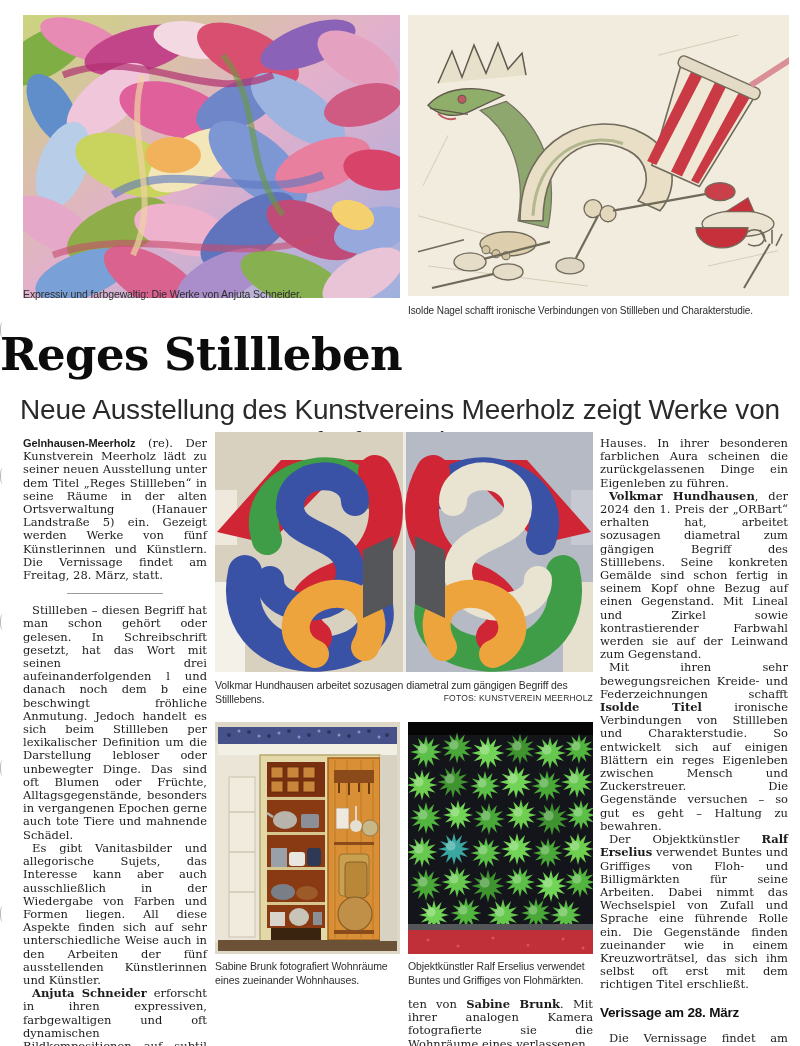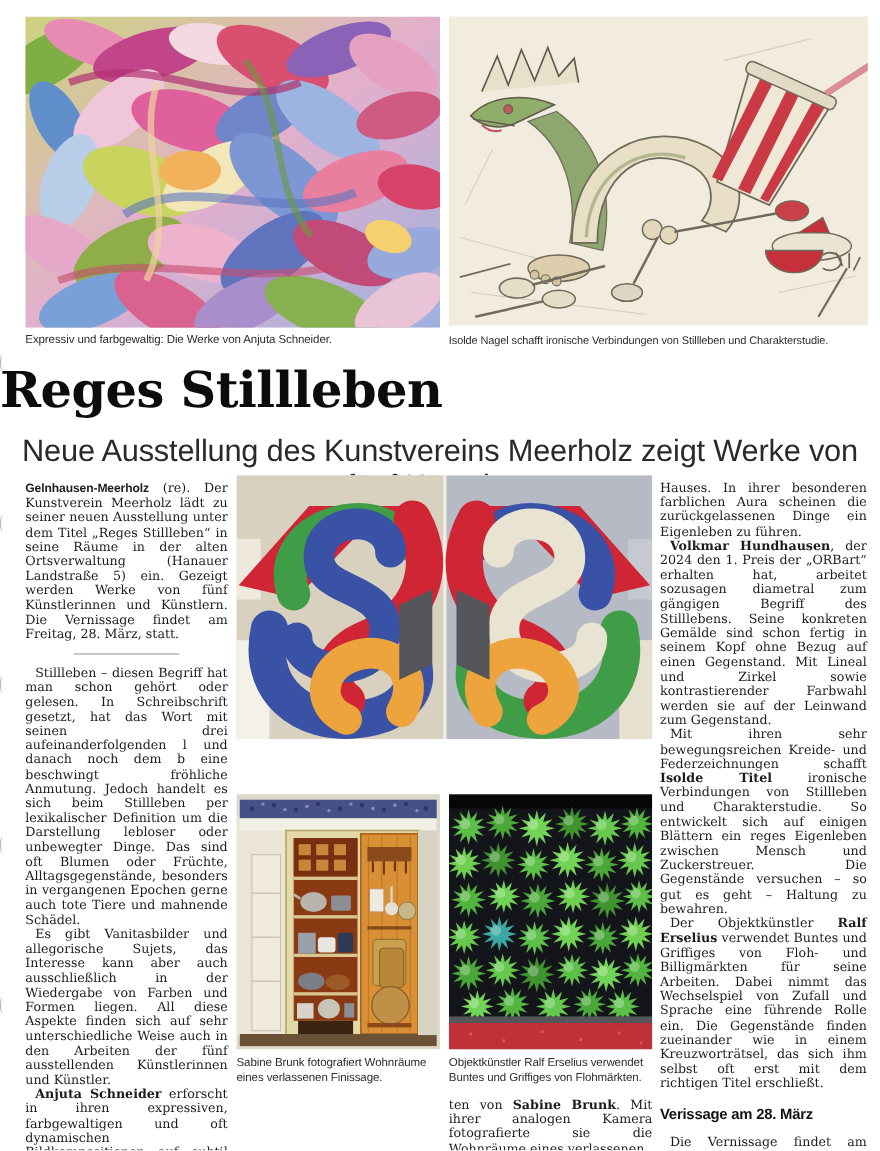--- a/index.html
+++ b/index.html
@@ -14,21 +14,21 @@
   .img-tl { left:23px; top:15px; width:377px; height:283px; }
   .img-tr { left:408px; top:15px; width:381px; height:281px; }
   .img-geo{ left:215px; top:432px; width:378px; height:240px; }
   .img-bl { left:215px; top:722px; width:185px; height:232px; }
   .img-br { left:408px; top:722px; width:185px; height:232px; }
 
   .caption {
     position:absolute; font-family:"Liberation Sans", sans-serif;
     font-size:10.5px; line-height:13.5px; color:#2d2d2d; letter-spacing:-0.1px;
   }
-  .cap-tl { left:23px; top:303px; width:377px; white-space:nowrap; }
+  .cap-tl { left:23px; top:288px; width:377px; white-space:nowrap; }
   .cap-tr { left:408px; top:304px; width:385px; white-space:nowrap; font-size:10px; }
   .cap-mid{ left:215px; top:679px; width:378px; padding-right:2px; }
   .cap-mid .credit {
     position:absolute; right:0; bottom:1px; font-size:8.5px; letter-spacing:0.2px; color:#2d2d2d;
   }
   .cap-bl { left:215px; top:960px; width:185px; }
   .cap-br { left:408px; top:960px; width:185px; }
 
   .headline {
     position:absolute; left:0; top:328px; width:800px; text-align:left;
@@ -226,20 +226,24 @@
         <path d="M193,100 L257,28 L351,28 L369,46 L309,46 L245,112 Z" fill="#cf2535"></path>
         <path d="M243,108 C221,45 321,18 343,62" stroke="#3a52a5" stroke-width="30" fill="none" stroke-linecap="round"></path>
         <path d="M351,40 C376,85 356,130 311,148 C276,162 271,190 291,205" stroke="#cf2535" stroke-width="34" fill="none" stroke-linecap="round"></path>
         <path d="M331,70 C331,35 266,35 266,75 C266,108 326,100 326,140 C326,185 246,185 246,148" stroke="#e9e3d1" stroke-width="28" fill="none" stroke-linecap="round"></path>
         <path d="M341,215 C361,180 331,152 296,165 C266,176 263,210 291,222" stroke="#eda43c" stroke-width="28" fill="none" stroke-linecap="round"></path>
         <path d="M339,118 L369,104 L369,172 L339,186 Z" fill="#55565a"></path>
       </g>
     </svg>
   </figure>
 
+  <div class="caption cap-mid">
+    <span>Volkmar Hundhausen arbeitet sozusagen diametral zum gängigen Begriff des Stilllebens.</span>
+    <span class="credit">FOTOS: KUNSTVEREIN MEERHOLZ</span>
+  </div>
 
   <figure class="img img-bl">
     <svg viewBox="0 0 185 232" preserveAspectRatio="none">
       <rect width="185" height="232" fill="#ded8c8"></rect>
       <rect x="0" y="20" width="46" height="200" fill="#eae5d6"></rect>
       <rect x="14" y="55" width="26" height="160" fill="#f0ebdd" stroke="#c9c2ae" stroke-width="1"></rect>
       <path d="M14,90 h26 M14,130 h26 M14,170 h26" stroke="#cfc8b4" stroke-width="1.5"></path>
       <rect x="3" y="5" width="179" height="17" fill="#46518a"></rect>
       <g fill="#2c3560">
           <circle cx="14" cy="13" r="2"></circle>
@@ -364,21 +368,21 @@
           <circle cx="20" cy="218" r="1.5"></circle>
           <circle cx="50" cy="224" r="1.5"></circle>
           <circle cx="85" cy="216" r="1.5"></circle>
           <circle cx="120" cy="223" r="1.5"></circle>
           <circle cx="155" cy="217" r="1.5"></circle>
           <circle cx="175" cy="226" r="1.5"></circle>
         </g>
     </svg>
   </figure>
 
-  <div class="caption cap-bl">Sabine Brunk fotografiert Wohnräume eines verlassenen Finissage.</div>
+  <div class="caption cap-bl">Sabine Brunk fotografiert Wohnräume eines zueinander Wohnhauses.</div>
   <div class="caption cap-br">Objektkünstler Ralf Erselius verwendet Buntes und Griffiges von Flohmärkten.</div>
 
   <div class="col mid-r">
     <p><span>ten von </span><b>Sabine Brunk</b><span>. Mit ihrer analogen Kamera fotografierte sie die Wohnräume eines verlassenen</span></p>
   </div>
 
   <div class="col col-3">
     <p>Hauses. In ihrer besonderen farblichen Aura scheinen die zurückgelassenen Dinge ein Eigenleben zu führen.</p>
     <p class="ind"><b>Volkmar Hundhausen</b><span>, der 2024 den 1. Preis der „ORBart“ erhalten hat, arbeitet sozusagen diametral zum gängigen Begriff des Stilllebens. Seine konkreten Gemälde sind schon fertig in seinem Kopf ohne Bezug auf einen Gegenstand. Mit Lineal und Zirkel sowie kontrastierender Farbwahl werden sie auf der Leinwand zum Gegenstand.</span></p>
     <p class="ind"><span>Mit ihren sehr bewegungsreichen Kreide- und Federzeichnungen schafft </span><b>Isolde Titel</b><span> ironische Verbindungen von Stillleben und Charakterstudie. So entwickelt sich auf einigen Blättern ein reges Eigenleben zwischen Mensch und Zuckerstreuer. Die Gegenstände versuchen – so gut es geht – Haltung zu bewahren.</span></p>

